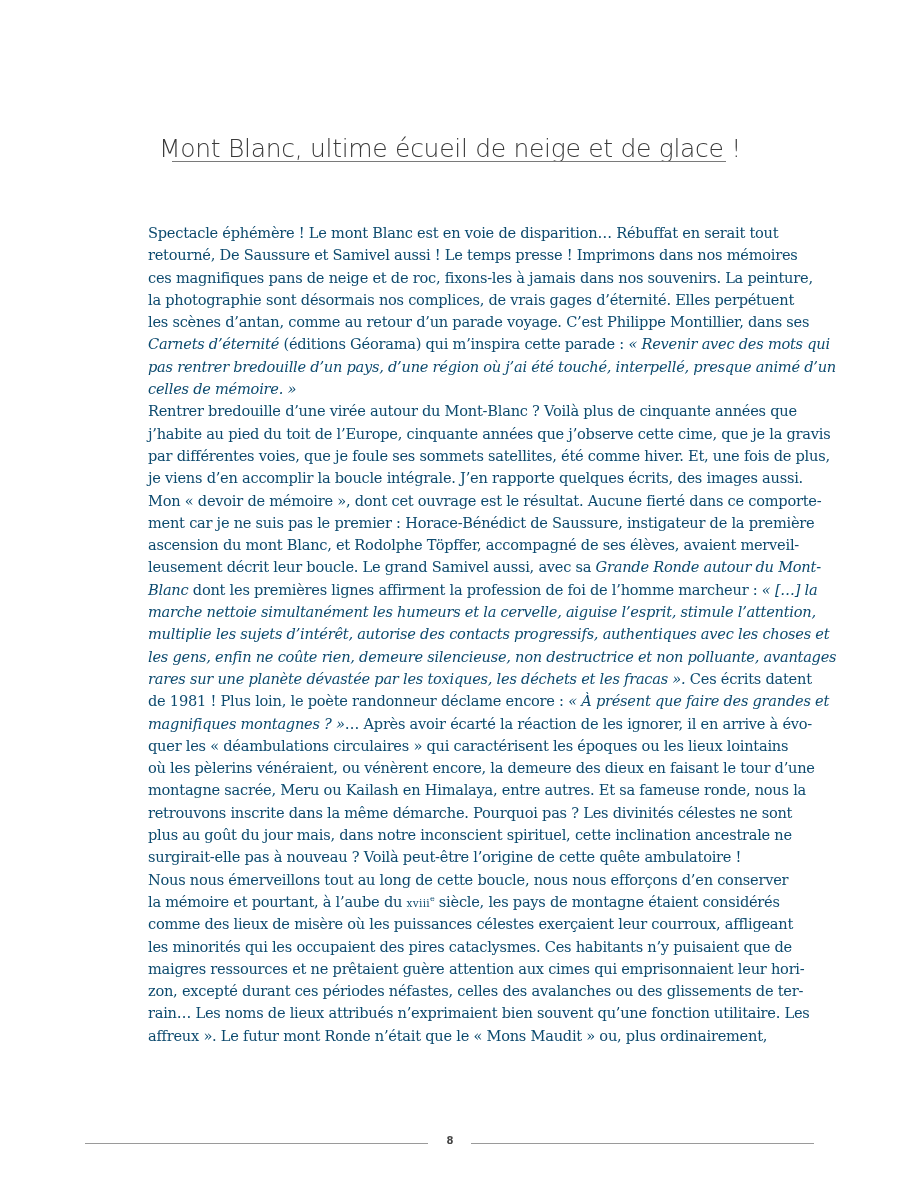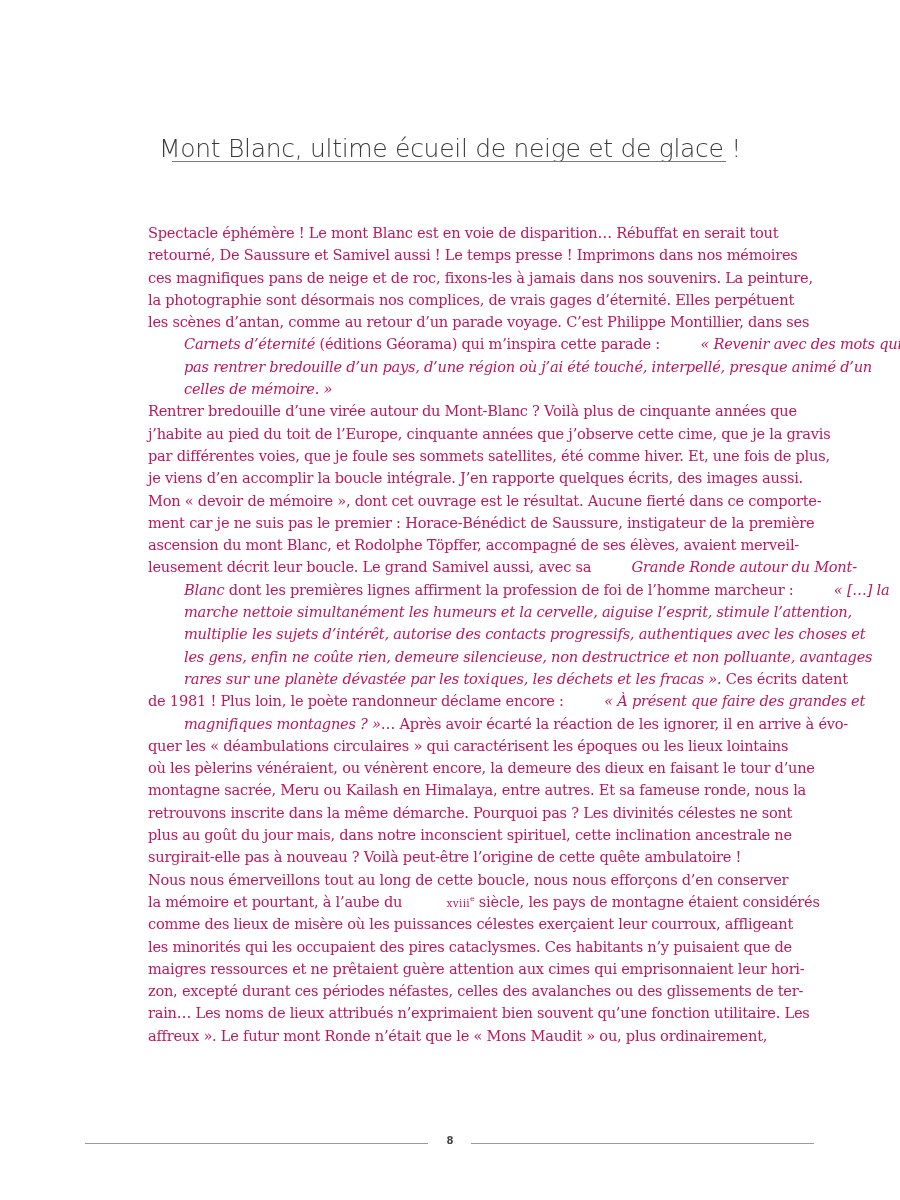--- a/index.html
+++ b/index.html
@@ -13,26 +13,26 @@
     white-space: nowrap;
     margin-top: 16px;
   }
   .title-rule {
     position: absolute; left: 172px; width: 554px; top: 161px; height: 0;
     border-top: 1px solid #7a7a7a;
   }
   .body-text {
     position: absolute; left: 148px; width: 602px; top: 222px;
     font-family: "DejaVu Serif", serif; font-size: 14.6px; line-height: 22.3px;
-    color: #be185d; text-align: justify; letter-spacing: -0.25px;
+    color: #0c4a6e; text-align: justify; letter-spacing: -0.25px;
   }
   .body-text .line { display: block; text-align: justify; text-align-last: justify; height: 22.3px; white-space: nowrap; overflow: visible; }
   .body-text .line.last { text-align-last: left; }
-  .body-text i { font-style: italic; margin-left: 36px; }
-  .sc { font-size: 10.5px; letter-spacing: 0.3px; margin-left: 40px; }
+  .body-text i { font-style: italic; }
+  .sc { font-size: 10.5px; letter-spacing: 0.3px; }
   sup { font-size: 8px; vertical-align: super; line-height: 0; }
   .footer-rule-left {
     position: absolute; left: 85px; width: 343px; top: 1143px; height: 0;
     border-top: 1px solid #9a9a9a;
   }
   .footer-rule-right {
     position: absolute; left: 471px; width: 343px; top: 1143px; height: 0;
     border-top: 1px solid #9a9a9a;
   }
   .page-number {

